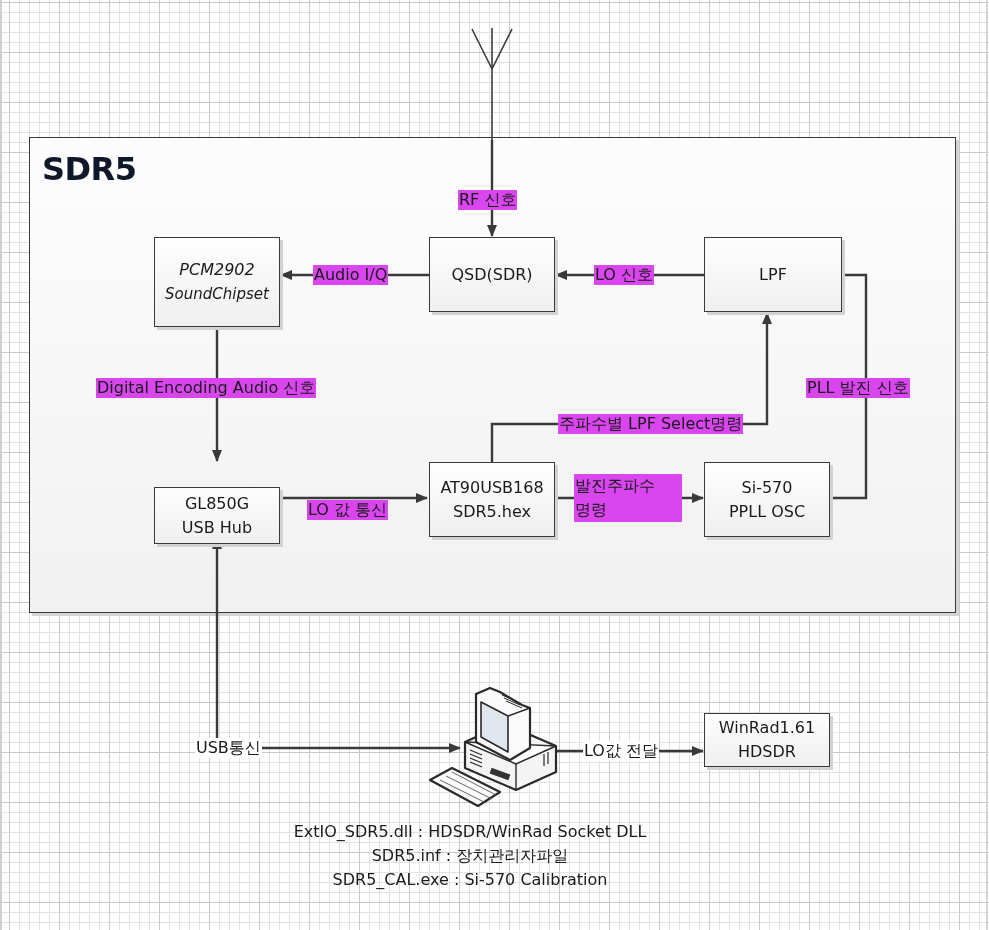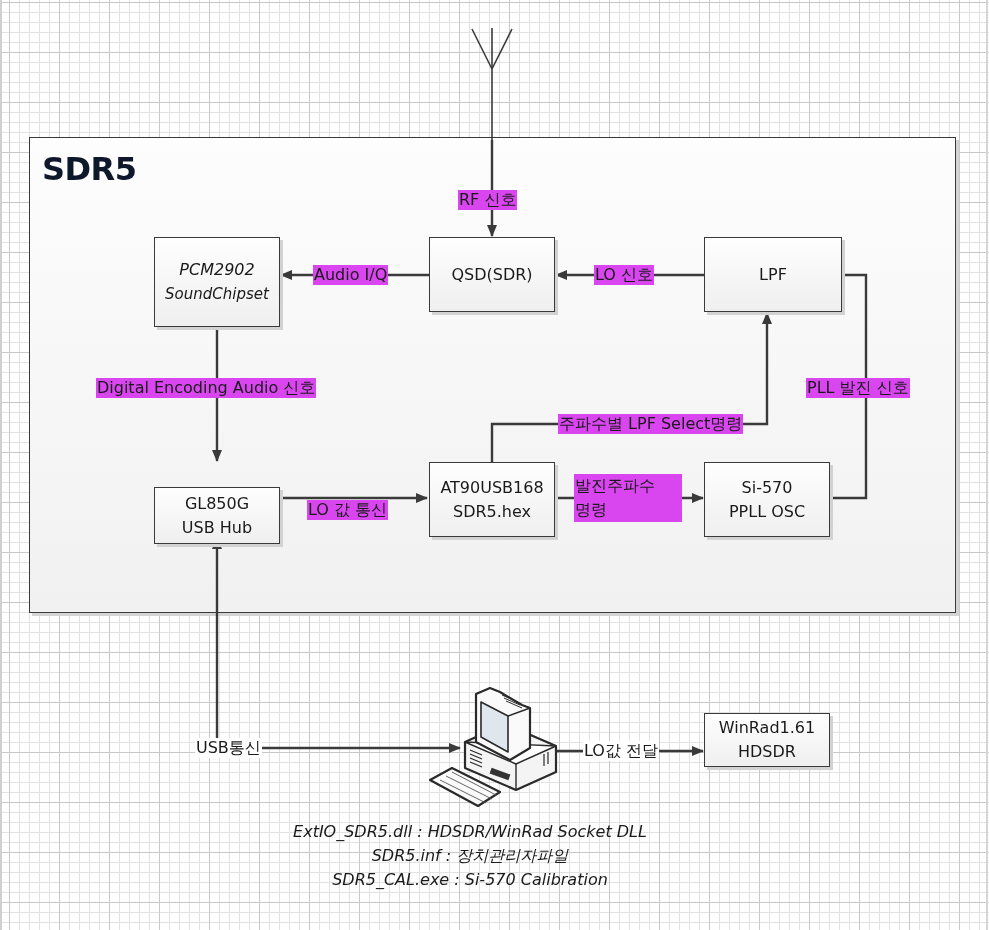--- a/index.html
+++ b/index.html
@@ -42,21 +42,21 @@
     .lbl {
       position:absolute; font-size: 16px; line-height: 20px; background:#d946ef;
       white-space: nowrap; color:#1a1a1a; padding: 0 1px;
     }
     .lbl.grid-bg { background: #ffffff; }
     .lbl.center { text-align:left; }
     .files {
       position:absolute; left:250px; top:820px; width:440px; text-align:center;
       font-size: 16px; line-height: 24px; color:#1a1a1a;
     }
-    .files div { background: transparent; font-style: italic; }
+    .files div { background: transparent; }
   </style>
 </head>
 <body>
 
 <div class="left-rule"></div>
 <div class="right-rule"></div>
 
 <div class="container"></div>
 <div class="container-title">SDR5</div>
 

